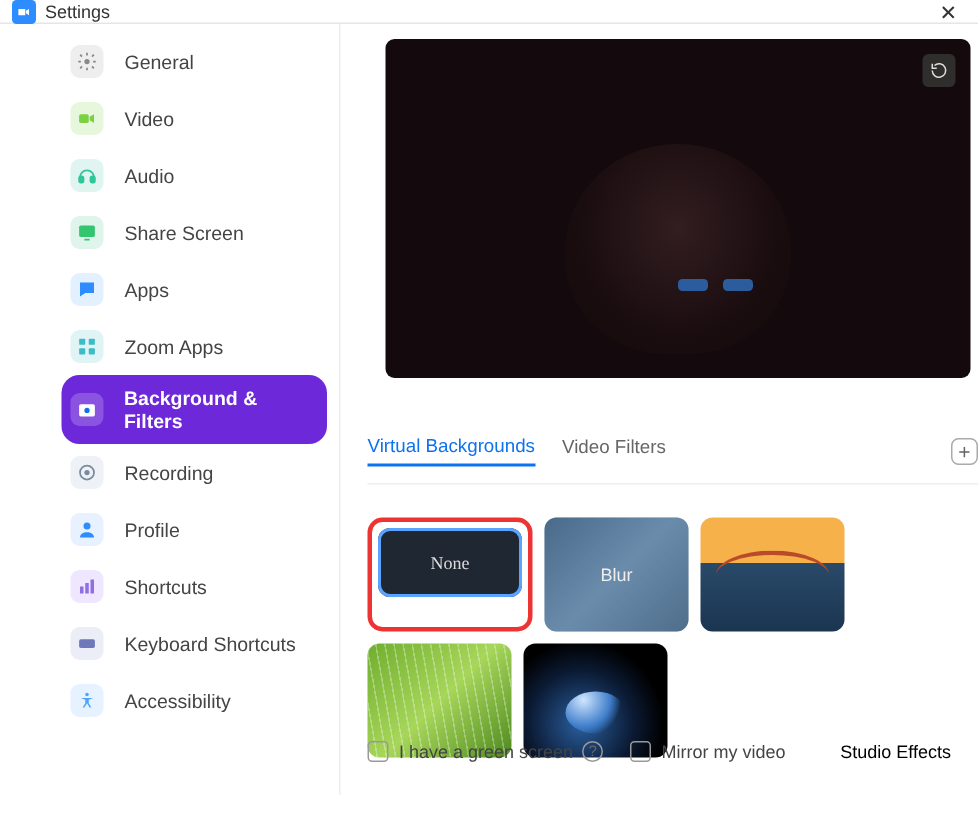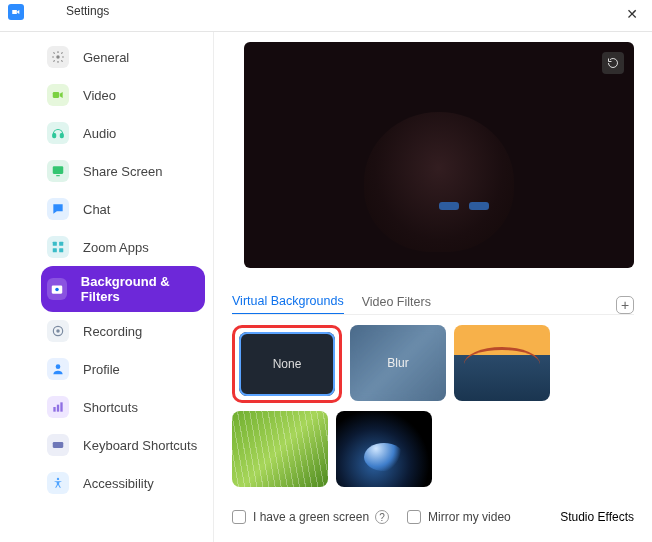--- a/index.html
+++ b/index.html
@@ -1,53 +1,53 @@
 <!DOCTYPE html>
 <html><head>
   <meta charset="utf-8">
   <style>
     * { box-sizing: border-box; margin: 0; padding: 0; }
     body { font-family: -apple-system, BlinkMacSystemFont, "Segoe UI", Arial, sans-serif; font-size: 13px; color: #232333; background: #fff; width: 652px; height: 542px; overflow: hidden; }
     
-    .titlebar { display: flex; align-items: flex-start; padding: 4px 8px; border-bottom: 1px solid #e5e5e5; height: 32px; gap: 36px; }
+    .titlebar { display: flex; align-items: center; padding: 4px 8px; border-bottom: 1px solid #e5e5e5; height: 16px; }
     .titlebar .app-icon { width: 16px; height: 16px; background: #2D8CFF; border-radius: 3px; display: flex; align-items: center; justify-content: center; margin-right: 6px; }
     .titlebar .app-icon svg { width: 10px; height: 10px; fill: #fff; }
     .titlebar .title { font-size: 12px; color: #333; }
     .titlebar .spacer { flex: 1; }
     .titlebar .close { font-size: 14px; color: #333; cursor: pointer; padding: 2px 6px; }
     
     .container { display: flex; height: calc(100% - 28px); }
     
     .sidebar { width: 194px; border-right: 1px solid #ededed; padding-top: 6px; margin-left: 33px; }
     .s-item { display: flex; align-items: center; padding: 8px 14px; cursor: pointer; color: #444; font-size: 13px; }
     .s-item .icon-wrap { width: 22px; height: 22px; border-radius: 6px; display: flex; align-items: center; justify-content: center; margin-right: 14px; }
     .s-item.active { background: #6d28d9; color: #fff; font-weight: 600; border-radius: 12px; margin: 0 8px; padding: 8px 6px; }
     .s-item.active .icon-wrap { background: rgba(255,255,255,0.2); }
     
-    .content { flex: 1; padding: 10px 18px 0 18px; position: relative; display: flex; flex-direction: column; }
+    .content { flex: 1; padding: 10px 0 0 18px; position: relative; display: flex; flex-direction: column; gap: 12px; }
     
     .preview { width: 390px; height: 226px; background: #140a0d; border-radius: 6px; position: relative; margin: 0 auto 0 12px; overflow: hidden; }
     .preview .pip { position: absolute; top: 10px; right: 10px; width: 22px; height: 22px; border-radius: 4px; background: rgba(60,60,60,0.7); display: flex; align-items: center; justify-content: center; }
     .preview .face { position: absolute; left: 120px; top: 70px; width: 150px; height: 140px; background: radial-gradient(ellipse at 50% 40%, #3a2225 0%, #1c0e10 60%, #120808 100%); border-radius: 50% 50% 45% 45%; opacity: 0.8; }
     .preview .glass { position: absolute; width: 20px; height: 8px; background: #2d5c9e; border-radius: 3px; top: 160px; }
     .preview .glass.l { left: 195px; }
     .preview .glass.r { left: 225px; }
     
     .tabs { display: flex; align-items: center; margin-top: 26px; }
     .tab { font-size: 12.5px; color: #666; padding-bottom: 5px; margin-right: 18px; cursor: pointer; }
     .tab.active { color: #0E72ED; border-bottom: 2px solid #0E72ED; }
     .tabs .spacer { flex: 1; }
     .add-btn { width: 18px; height: 18px; border: 1px solid #aaa; border-radius: 5px; display: flex; align-items: center; justify-content: center; color: #666; font-size: 14px; cursor: pointer; }
     .tab-rule { border: none; border-top: 1px solid #eee; margin-top: -1px; }
     
     .thumbs { display: flex; flex-wrap: wrap; gap: 8px; margin-top: 10px; }
     .thumb { width: 96px; height: 76px; border-radius: 8px; cursor: pointer; position: relative; overflow: hidden; background: #ccc; }
     .thumb.none { background: #1f2732; display: flex; align-items: center; justify-content: center; color: #ddd; font-size: 12px; box-shadow: inset 0 0 0 2px #5aa3ff; }
     .thumb.none-highlight { padding: 4px; border: 3px solid #e33; border-radius: 10px; width: auto; height: auto; background: transparent; }
-    .thumb.none-highlight .thumb.none { width: 96px; height: 64px; }
+    .thumb.none-highlight .thumb.none { width: 96px; height: 46px; font-family: Liberation Serif, serif; }
     .thumb.blur { background: linear-gradient(135deg, #4a6a8a, #6b8cab, #4f6e8c); display: flex; align-items: center; justify-content: center; color: #eee; font-size: 12px; filter: blur(0); }
     .thumb.blur::before { content: ''; position: absolute; inset: 0; background: inherit; filter: blur(4px); opacity: 0.6; }
     .thumb.blur span { position: relative; }
     .thumb.gg { background: linear-gradient(to bottom, #f7b14a 0%, #f7b14a 40%, #2a4a6a 40%, #1a3550 100%); position: relative; }
     .thumb.gg::after { content:''; position:absolute; left:10px; top:22px; width:76px; height:14px; border-top:3px solid #b94a2a; border-radius: 50% 50% 0 0 / 100% 100% 0 0; }
     .thumb.grass { background: linear-gradient(135deg, #6fae2e, #a7d65a, #4e8a1f); }
     .thumb.grass::after { content:''; position:absolute; inset:0; background: repeating-linear-gradient(80deg, rgba(255,255,255,0.3) 0 1px, transparent 1px 6px); }
     .thumb.earth { background: radial-gradient(circle at 40% 70%, #2a5f9e 0%, #0b1a33 45%, #000 70%); }
     .thumb.earth::before { content:''; position:absolute; left:28px; top:32px; width:40px; height:28px; border-radius:50%; background: radial-gradient(circle at 30% 20%, #cfe6ff 0%, #3f7ecb 50%, transparent 70%); }
     
@@ -110,21 +110,21 @@
           </svg>
         </div>
         <span>Share Screen</span>
       </div>
       <div class="s-item">
         <div class="icon-wrap" style="background: rgb(227, 240, 255);">
           <svg width="14" height="14" viewBox="0 0 24 24" fill="#2D8CFF">
             <path d="M4 4h16v12H10l-6 4z"></path>
           </svg>
         </div>
-        <span>Chat</span>
+        <span>Apps</span>
       </div>
       <div class="s-item">
         <div class="icon-wrap" style="background: rgb(224, 243, 245);">
           <svg width="14" height="14" viewBox="0 0 24 24" fill="#3bbcc8">
             <rect x="3" y="3" width="7" height="7" rx="1"></rect>
             <rect x="14" y="3" width="7" height="7" rx="1"></rect>
             <rect x="3" y="14" width="7" height="7" rx="1"></rect>
             <rect x="14" y="14" width="7" height="7" rx="1"></rect>
           </svg>
         </div>

